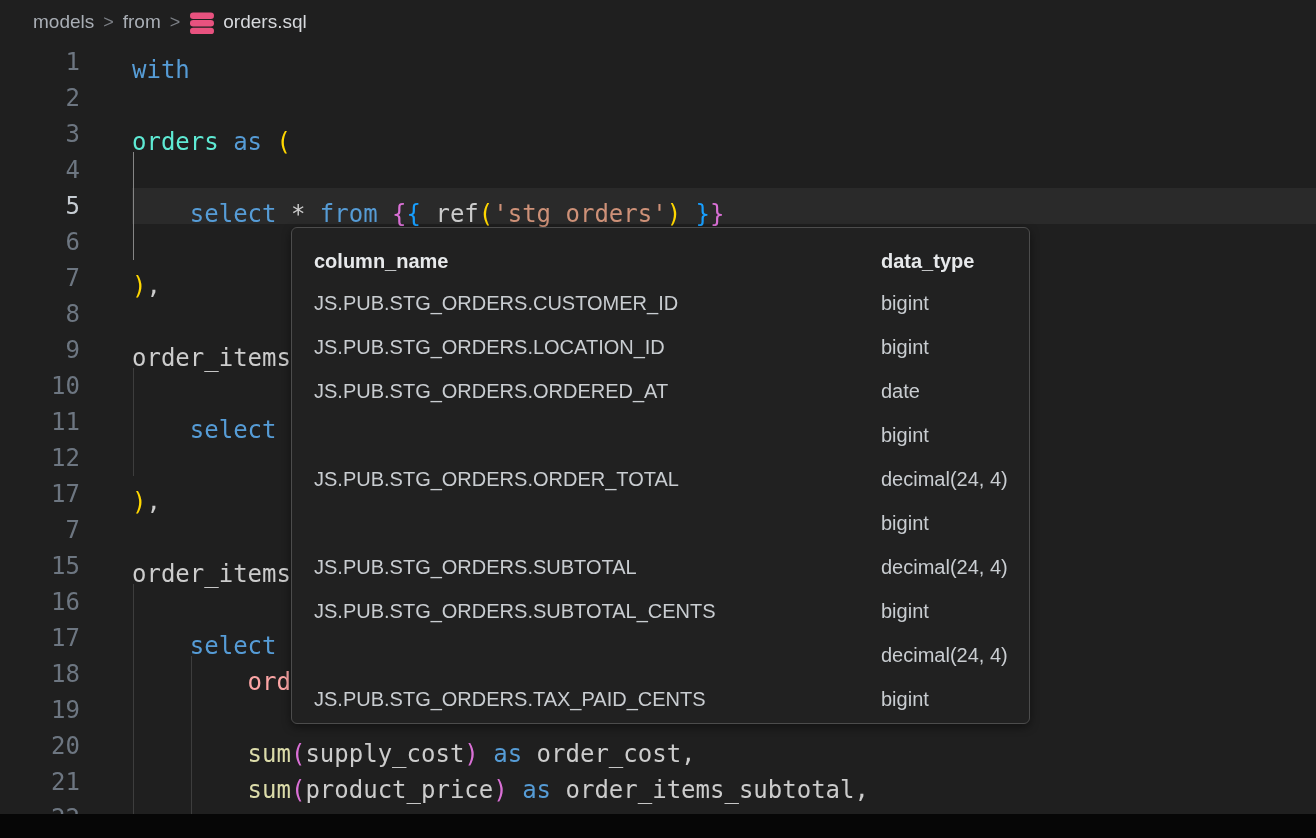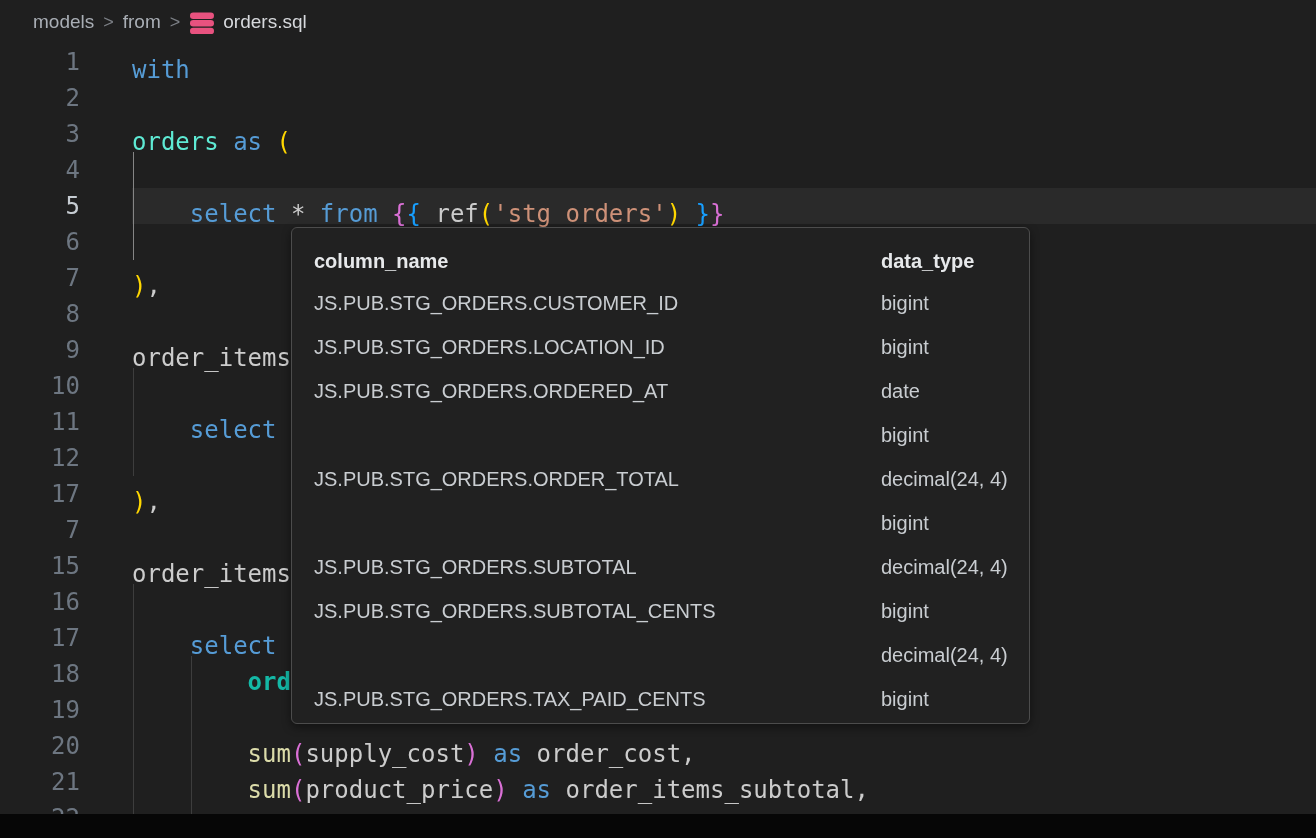--- a/index.html
+++ b/index.html
@@ -93,21 +93,21 @@
     <div class="row"><div class="gutter">8</div><span class="code"></span></div>
     <div class="row"><div class="gutter">9</div><span class="code"><span style="color: rgb(204, 204, 204);">order_items</span></span></div>
     <div class="row"><div class="gutter">10</div><div class="guide" style="left: 133px;"></div><span class="code"></span></div>
     <div class="row"><div class="gutter">11</div><div class="guide" style="left: 133px;"></div><span class="code"><span style="color: rgb(204, 204, 204);">    </span><span style="color: rgb(86, 156, 214);">select</span></span></div>
     <div class="row"><div class="gutter">12</div><div class="guide" style="left: 133px;"></div><span class="code"></span></div>
     <div class="row"><div class="gutter">17</div><span class="code"><span style="color: rgb(255, 215, 0);">)</span><span style="color: rgb(204, 204, 204);">,</span></span></div>
     <div class="row"><div class="gutter">7</div><span class="code"></span></div>
     <div class="row"><div class="gutter">15</div><span class="code"><span style="color: rgb(204, 204, 204);">order_items</span></span></div>
     <div class="row"><div class="gutter">16</div><div class="guide" style="left: 133px;"></div><span class="code"></span></div>
     <div class="row"><div class="gutter">17</div><div class="guide" style="left: 133px;"></div><span class="code"><span style="color: rgb(204, 204, 204);">    </span><span style="color: rgb(86, 156, 214);">select</span></span></div>
-    <div class="row"><div class="gutter">18</div><div class="guide" style="left: 133px;"></div><div class="guide" style="left: 190.824px;"></div><span class="code"><span style="color: #14b8a6; font-weight: bold;">        ord</span></span></div>
+    <div class="row"><div class="gutter">18</div><div class="guide" style="left: 133px;"></div><div class="guide" style="left: 190.824px;"></div><span class="code"><span style="color: #fca5a5;">        ord</span></span></div>
     <div class="row"><div class="gutter">19</div><div class="guide" style="left: 133px;"></div><div class="guide" style="left: 190.824px;"></div><span class="code"></span></div>
     <div class="row"><div class="gutter">20</div><div class="guide" style="left: 133px;"></div><div class="guide" style="left: 190.824px;"></div><span class="code"><span style="color: rgb(204, 204, 204);">        </span><span style="color: rgb(220, 220, 170);">sum</span><span style="color: rgb(218, 112, 214);">(</span><span style="color: rgb(204, 204, 204);">supply_cost</span><span style="color: rgb(218, 112, 214);">)</span><span style="color: rgb(204, 204, 204);"> </span><span style="color: rgb(86, 156, 214);">as</span><span style="color: rgb(204, 204, 204);"> order_cost,</span></span></div>
     <div class="row"><div class="gutter">21</div><div class="guide" style="left: 133px;"></div><div class="guide" style="left: 190.824px;"></div><span class="code"><span style="color: rgb(204, 204, 204);">        </span><span style="color: rgb(220, 220, 170);">sum</span><span style="color: rgb(218, 112, 214);">(</span><span style="color: rgb(204, 204, 204);">product_price</span><span style="color: rgb(218, 112, 214);">)</span><span style="color: rgb(204, 204, 204);"> </span><span style="color: rgb(86, 156, 214);">as</span><span style="color: rgb(204, 204, 204);"> order_items_subtotal,</span></span></div>
     <div class="row"><div class="gutter">22</div><div class="guide" style="left: 133px;"></div><div class="guide" style="left: 190.824px;"></div><span class="code"><span style="color: rgb(204, 204, 204);">        </span><span style="color: rgb(220, 220, 170);">count</span><span style="color: rgb(218, 112, 214);">(</span><span style="color: rgb(204, 204, 204);">order_item_id</span><span style="color: rgb(218, 112, 214);">)</span><span style="color: rgb(204, 204, 204);"> </span><span style="color: rgb(86, 156, 214);">as</span><span style="color: rgb(204, 204, 204);"> count_order_items</span></span></div>
   </div>
 
 <div class="hover-popup" id="hover-popup">
   <div class="hp-row hp-head">
     <span class="hp-c1">column_name</span>
     <span class="hp-c2">data_type</span>

